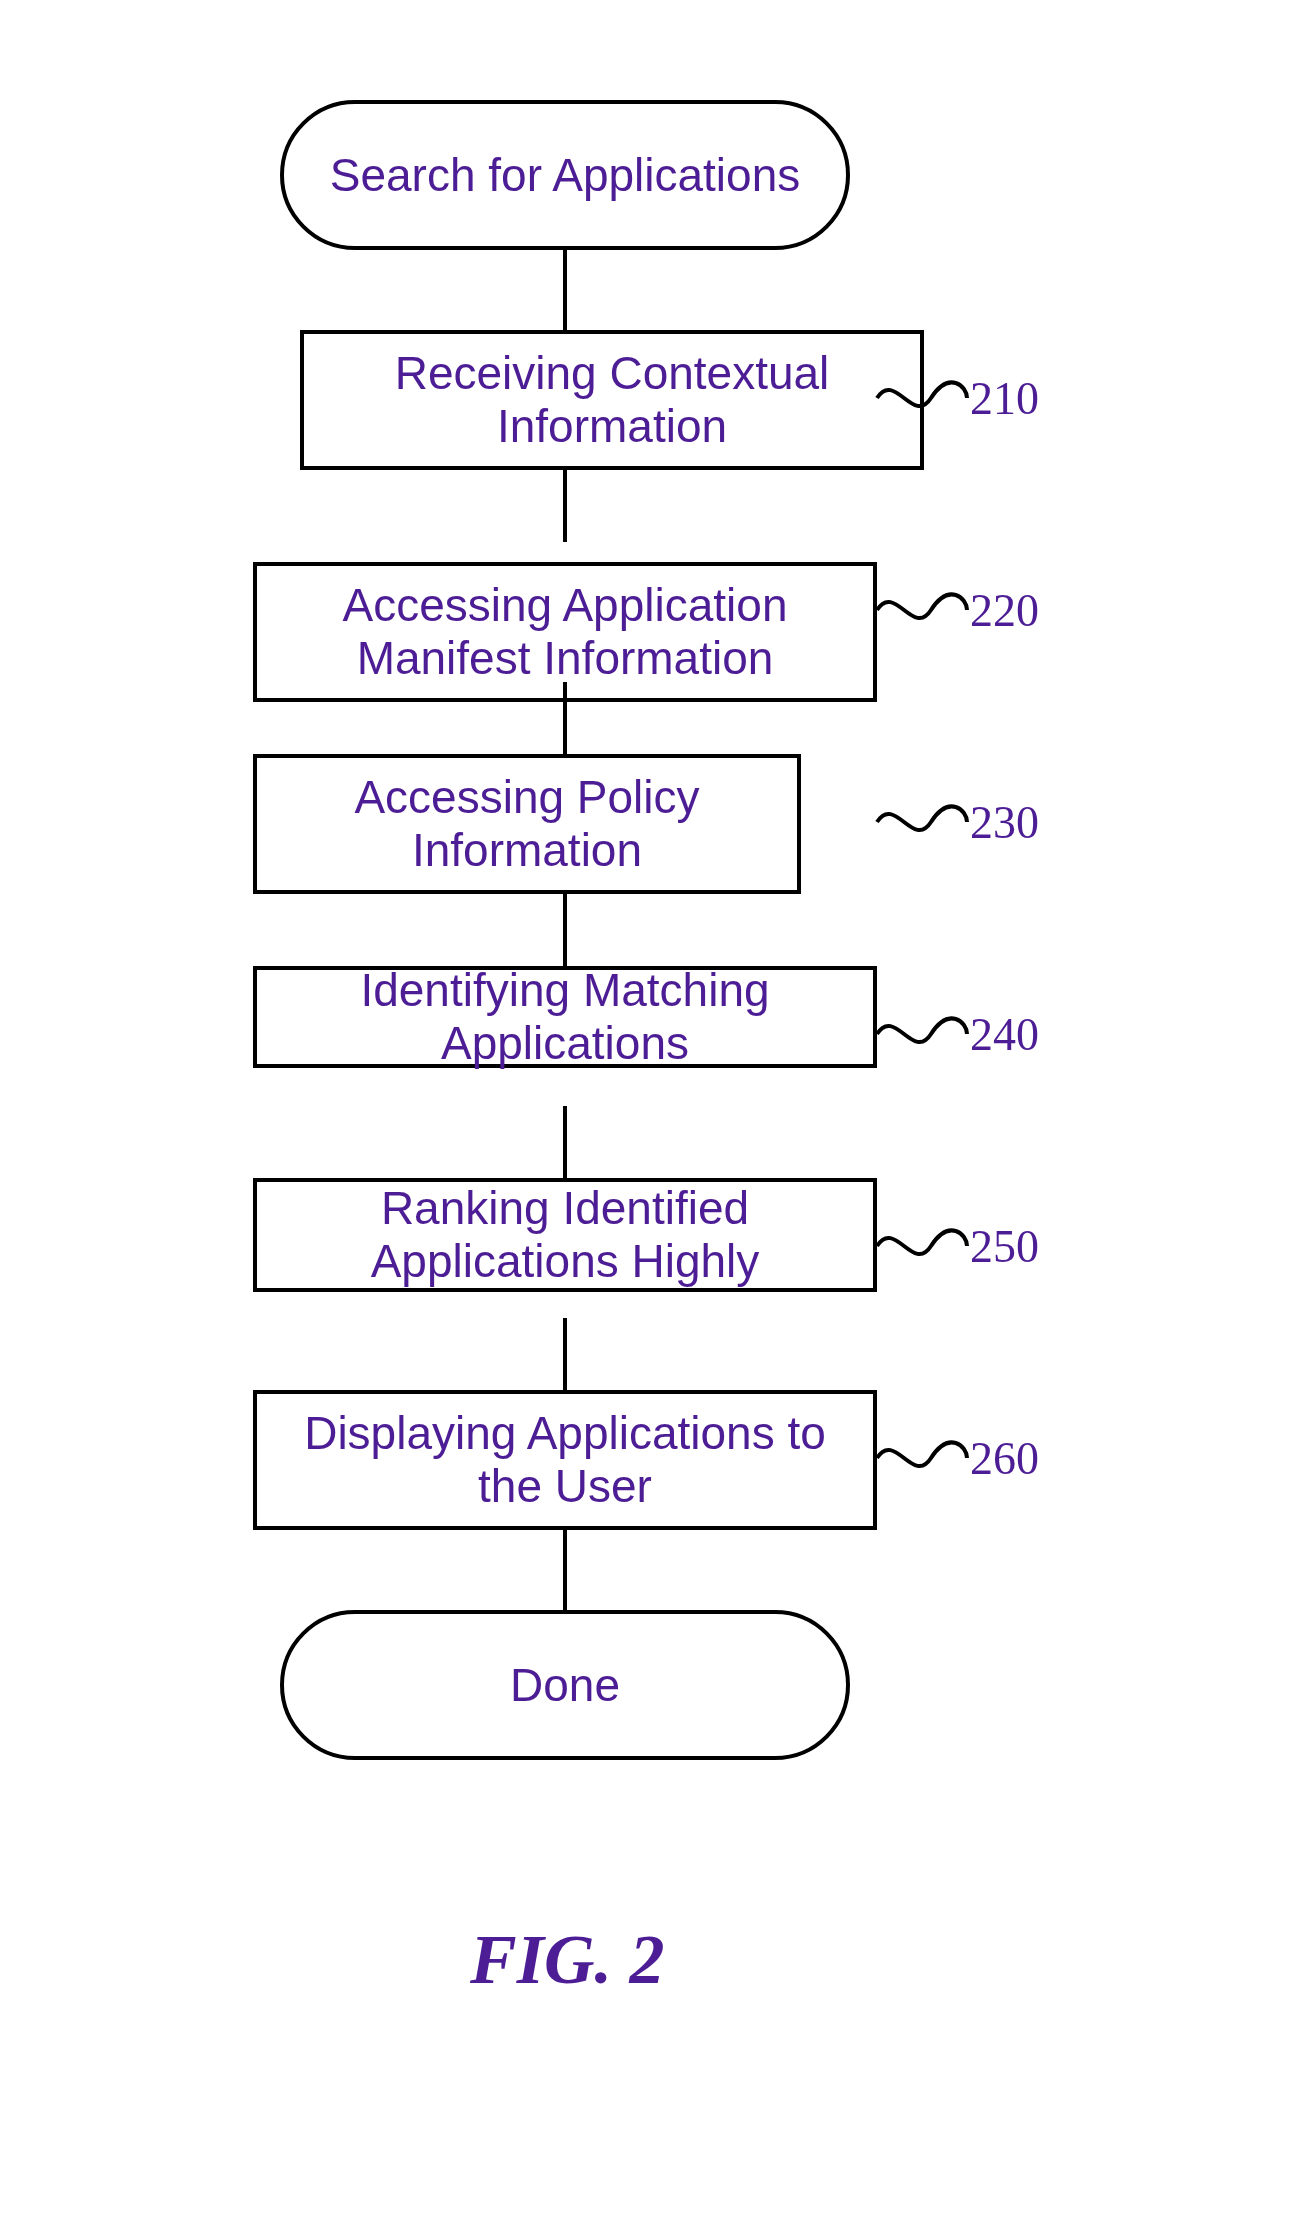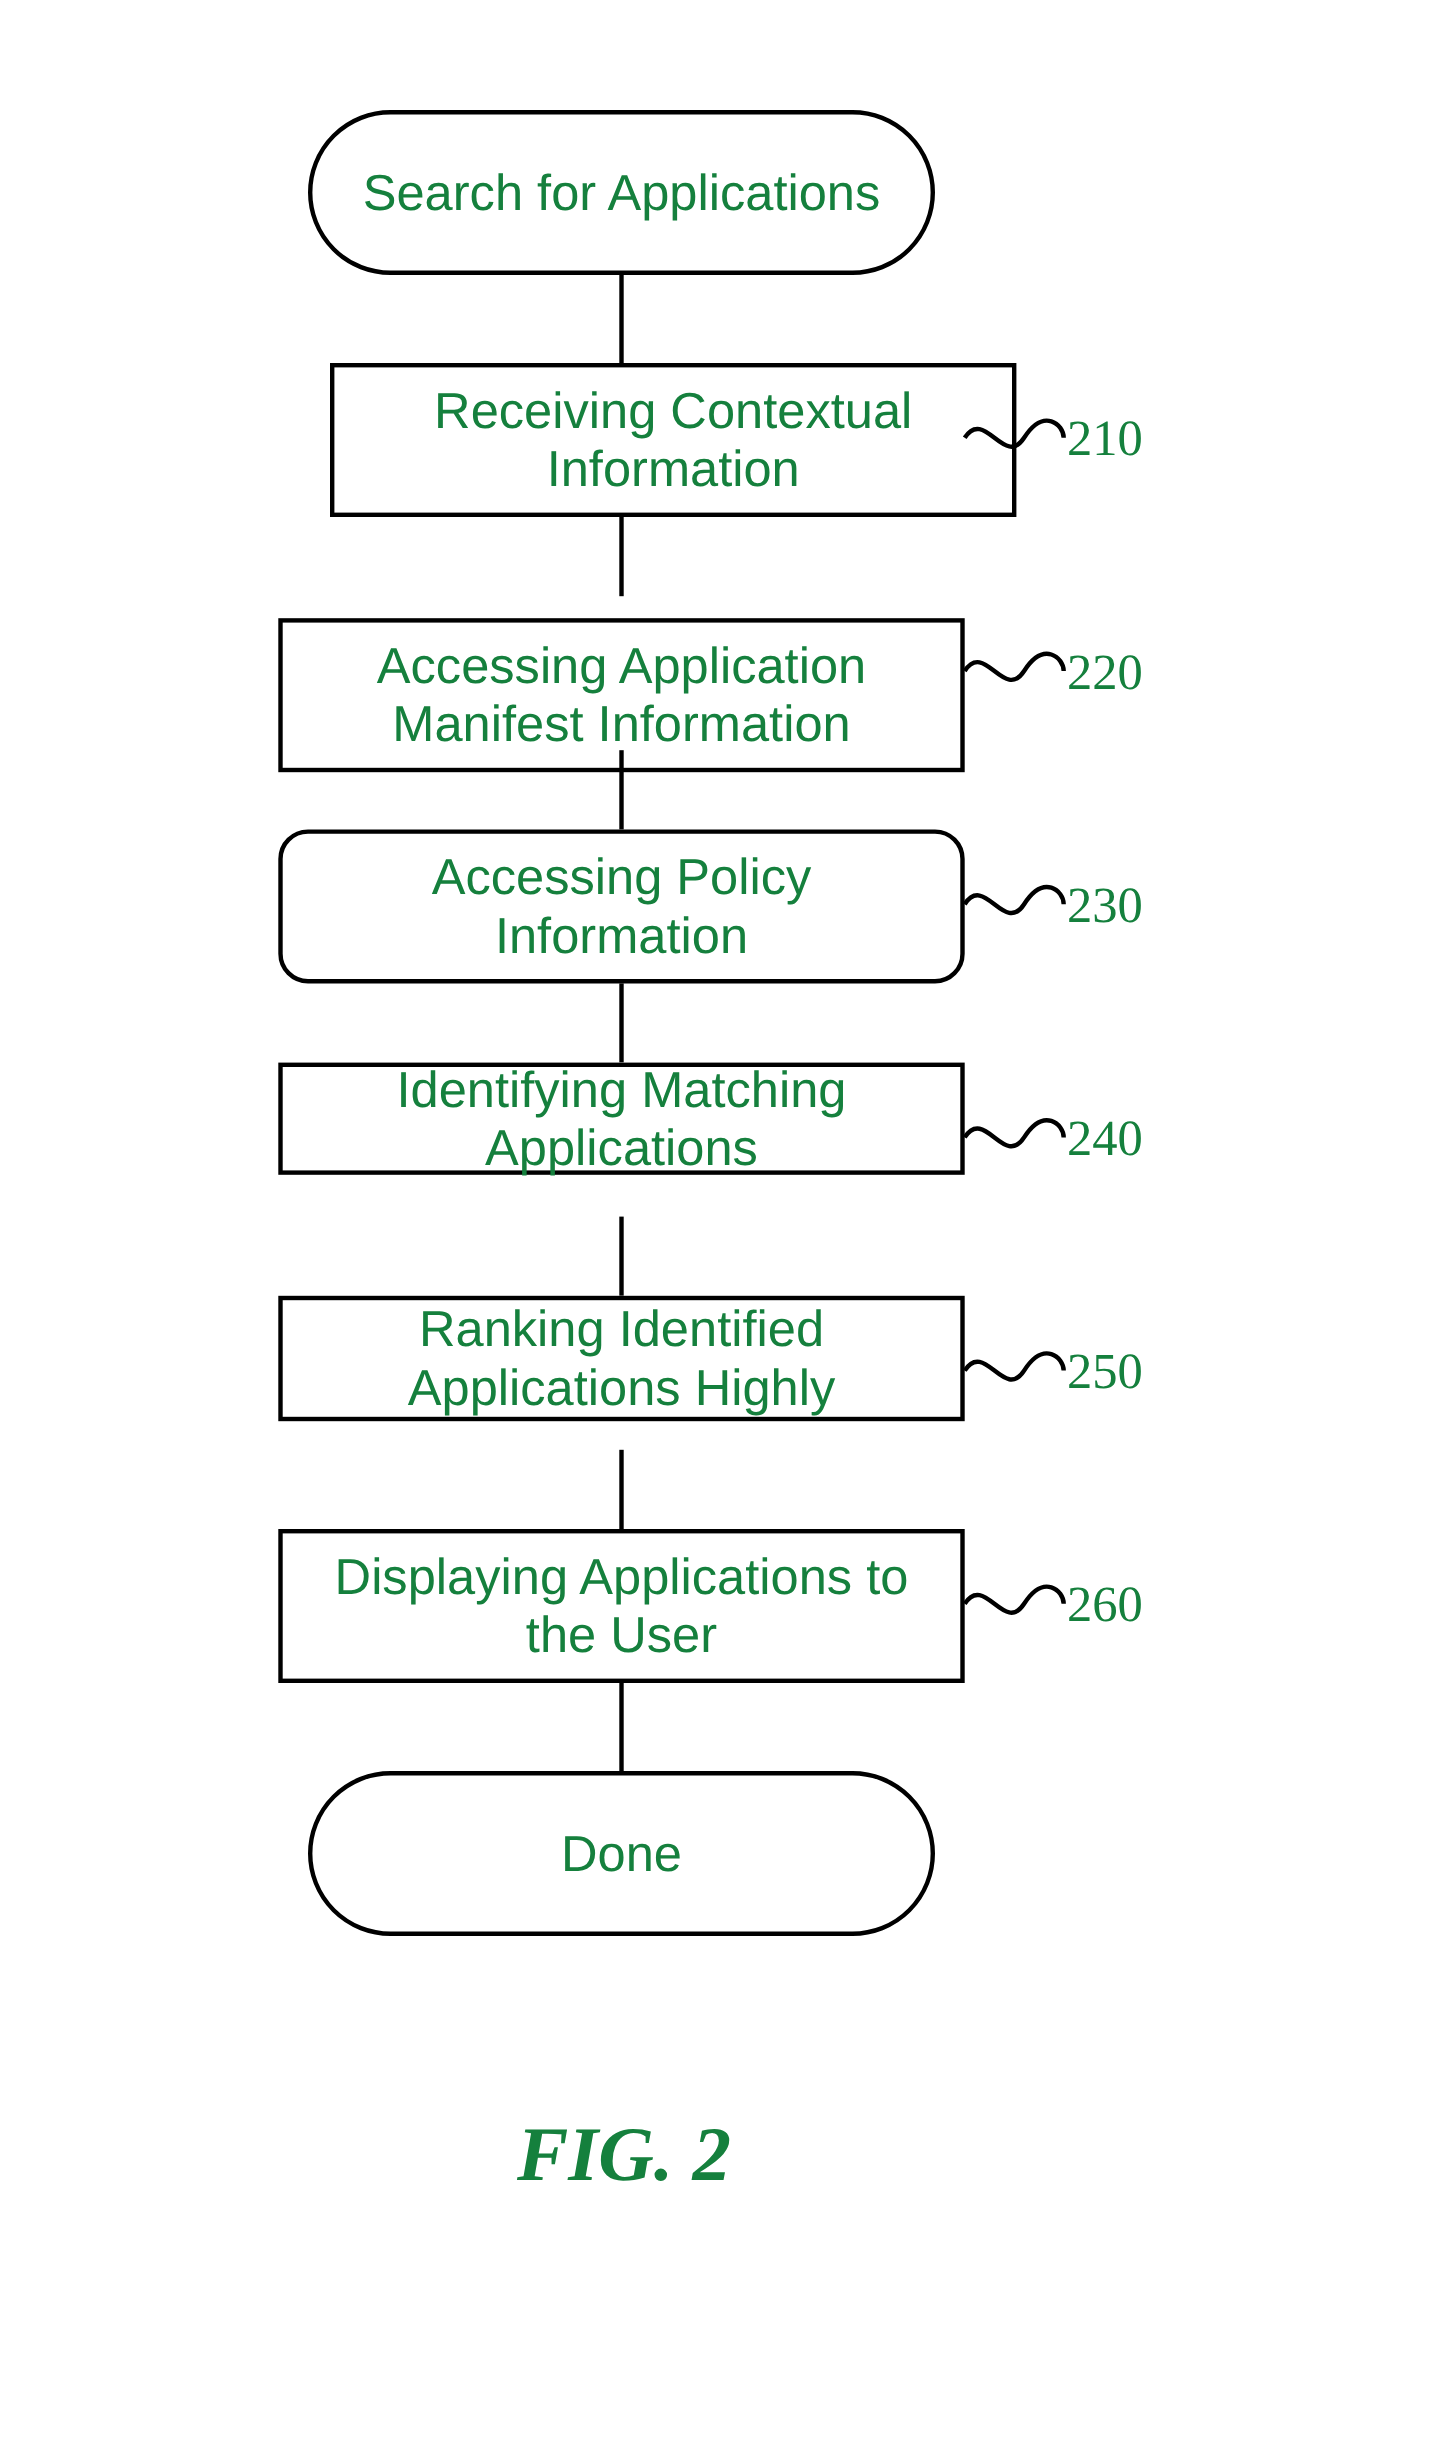--- a/index.html
+++ b/index.html
@@ -5,21 +5,21 @@
   html, body {
     margin: 0;
     padding: 0;
     background: #fff;
   }
   .canvas {
     position: relative;
     width: 1316px;
     height: 2222px;
     font-family: Arial, Helvetica, sans-serif;
-    color: #15803d;
+    color: #4c1d95;
   }
   .node {
     position: absolute;
     border: 4px solid #000;
     box-sizing: border-box;
     display: flex;
     align-items: center;
     justify-content: center;
     text-align: center;
     font-size: 46px;
@@ -75,21 +75,21 @@
   <div class="node" style="left:253px; top:562px; width:624px; height:140px;">
     <span>Accessing Application<br>Manifest Information</span>
   </div>
   <svg class="squiggle" style="left:877px; top:590px;" width="90" height="40">
     <path d="M0 20 C18 -8, 36 48, 54 20 S90 8, 90 20" stroke="#000" stroke-width="4" fill="none"></path>
   </svg>
   <div class="ref" style="left:970px; top:584px;">220</div>
 
   <div class="connector" style="left:563px; top:682px; height:72px;"></div>
 
-  <div class="node" style="left:253px; top:754px; width:624px; height:140px;border-radius:27px;">
+  <div class="node" style="left:253px; top:754px; width:548px; height:140px;">
     <span>Accessing Policy<br>Information</span>
   </div>
   <svg class="squiggle" style="left:877px; top:802px;" width="90" height="40">
     <path d="M0 20 C18 -8, 36 48, 54 20 S90 8, 90 20" stroke="#000" stroke-width="4" fill="none"></path>
   </svg>
   <div class="ref" style="left:970px; top:796px;">230</div>
 
   <div class="connector" style="left:563px; top:894px; height:72px;"></div>
 
   <div class="node" style="left:253px; top:966px; width:624px; height:102px;">

